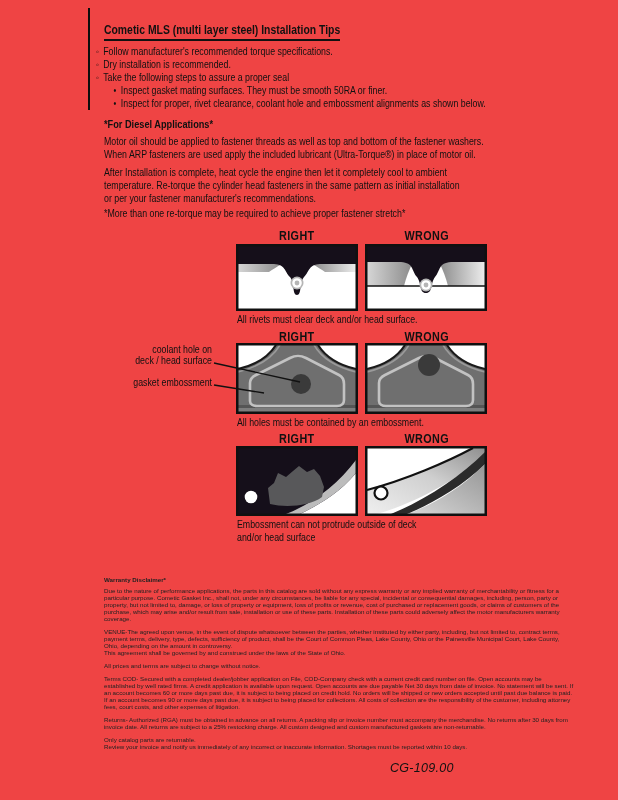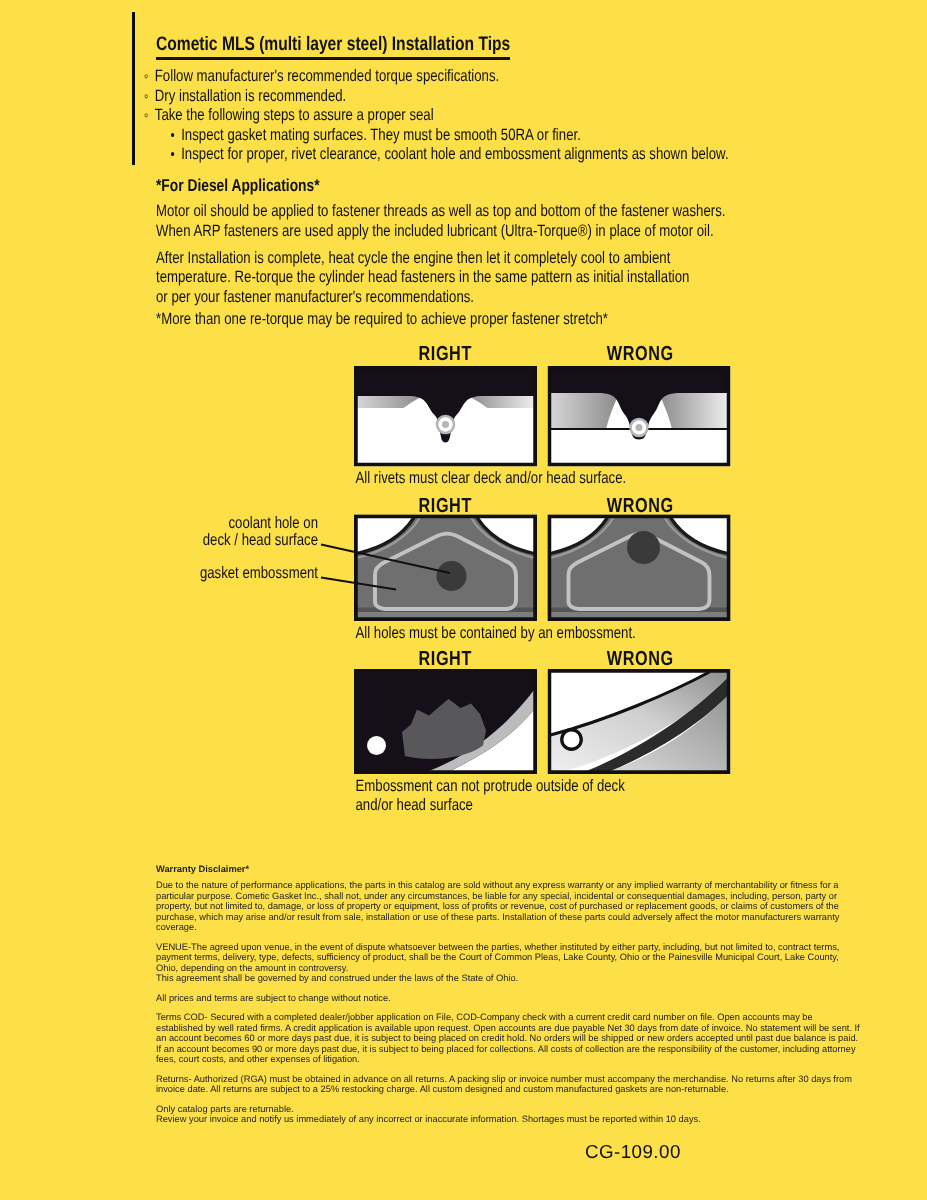--- a/index.html
+++ b/index.html
@@ -1,16 +1,16 @@
 <!DOCTYPE html>
 <html><head>
 <meta charset="utf-8">
 <style>
   html,body{margin:0;padding:0;background:#ffffff;}
-  #page{position:relative;width:618px;height:800px;background:#fde047;overflow:hidden;
+  #page{position:relative;width:618px;height:800px;background:#ef4444;overflow:hidden;
         font-family:"Liberation Sans",sans-serif;color:#111;}
   .abs{position:absolute;}
   .condense{transform:scaleX(0.8);transform-origin:0 0;}
   .condense-r{transform:scaleX(0.8);transform-origin:100% 0;}
   .title{font-size:13px;font-weight:bold;border-bottom:2px solid #111;padding-bottom:2px;
          white-space:nowrap;display:inline-block;}
   .body-txt{font-size:11px;line-height:13px;white-space:pre-line;}
   .bullet-row{display:flex;font-size:11px;line-height:13px;white-space:nowrap;}
   .bullet-row .mk{width:9px;flex:0 0 9px;font-size:10px;}
   .bullet-row.sub{margin-left:22px;}
@@ -192,15 +192,15 @@
     <p>Due to the nature of performance applications, the parts in this catalog are sold without any express warranty or any implied warranty of merchantability or fitness for a particular purpose.  Cometic Gasket Inc., shall not, under any circumstances, be liable for any special, incidental or consequential damages, including, person, party or property, but not limited to, damage, or loss of property or equipment, loss of profits or revenue, cost of purchased or replacement goods, or claims of customers of the purchase, which may arise and/or result from sale, installation or use of these parts.  Installation of these parts could adversely affect the motor manufacturers warranty coverage.</p>
     <p class="tight">VENUE-The agreed upon venue, in the event of dispute whatsoever between the parties, whether instituted by either party, including, but not limited to, contract terms, payment terms, delivery, type, defects, sufficiency of product, shall be the Court of Common Pleas, Lake County, Ohio or the Painesville Municipal Court, Lake County, Ohio, depending on the amount in controversy.</p>
     <p>This agreement shall be governed by and construed under the laws of the State of Ohio.</p>
     <p>All prices and terms are subject to change without notice.</p>
     <p>Terms COD- Secured with a completed dealer/jobber application on File, COD-Company check with a current credit card number on file.  Open accounts may be established by well rated firms.  A credit application is available upon request.  Open accounts are due payable Net 30 days from date of invoice.  No statement will be sent.  If an account becomes 60 or more days past due, it is subject to being placed on credit hold.  No orders will be shipped or new orders accepted until past due balance is paid.  If an account becomes 90 or more days past due, it is subject to being placed for collections.  All costs of collection are the responsibility of the customer, including attorney fees, court costs, and other expenses of litigation.</p>
     <p>Returns- Authorized (RGA) must be obtained in advance on all returns.  A packing slip or invoice number must accompany the merchandise.  No returns after 30 days from invoice date.  All returns are subject to a 25% restocking charge.  All custom designed and custom manufactured gaskets are non-returnable.</p>
     <p class="tight">Only catalog parts are returnable.</p>
     <p>Review your invoice and notify us immediately of any incorrect or inaccurate information.  Shortages must be reported within 10 days.</p>
   </div>
 
-  <div class="abs pagenum" style="left:390px;top:761px;">CG-109.00</div>
+  <div class="abs pagenum" style="left:390px;top:761px;font-style:italic;">CG-109.00</div>
 
 </div>
 
 </body></html>

